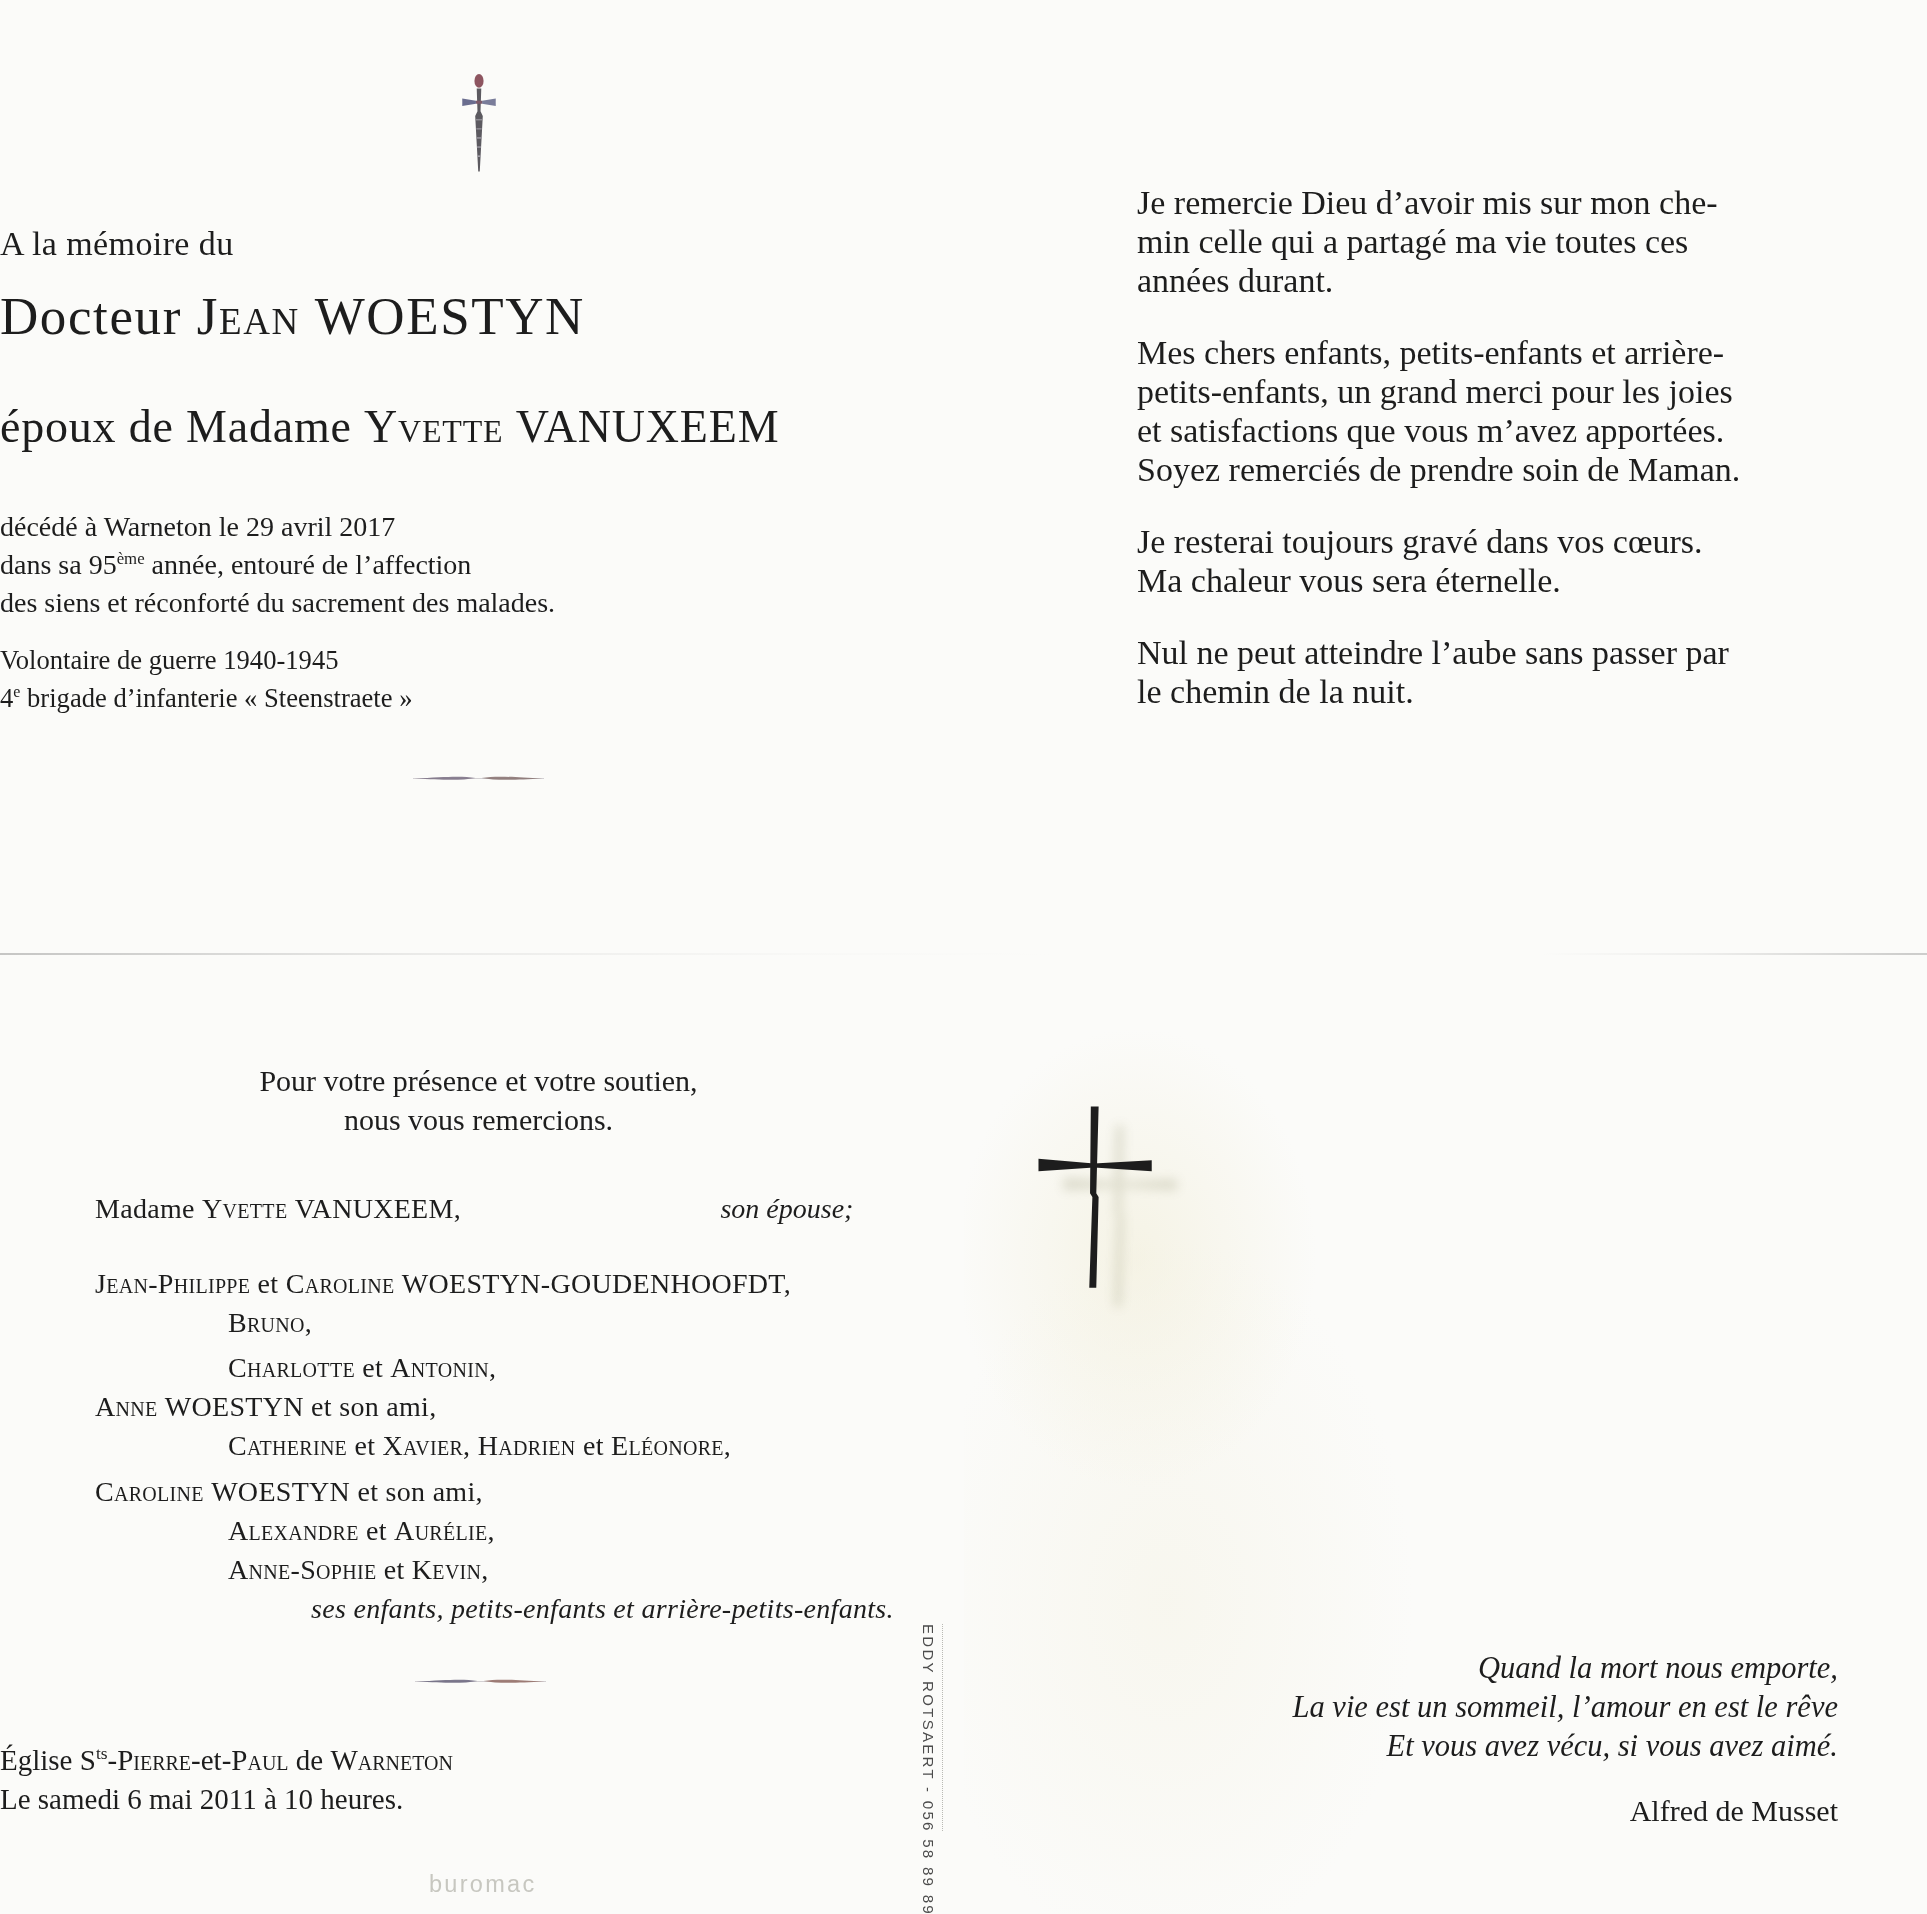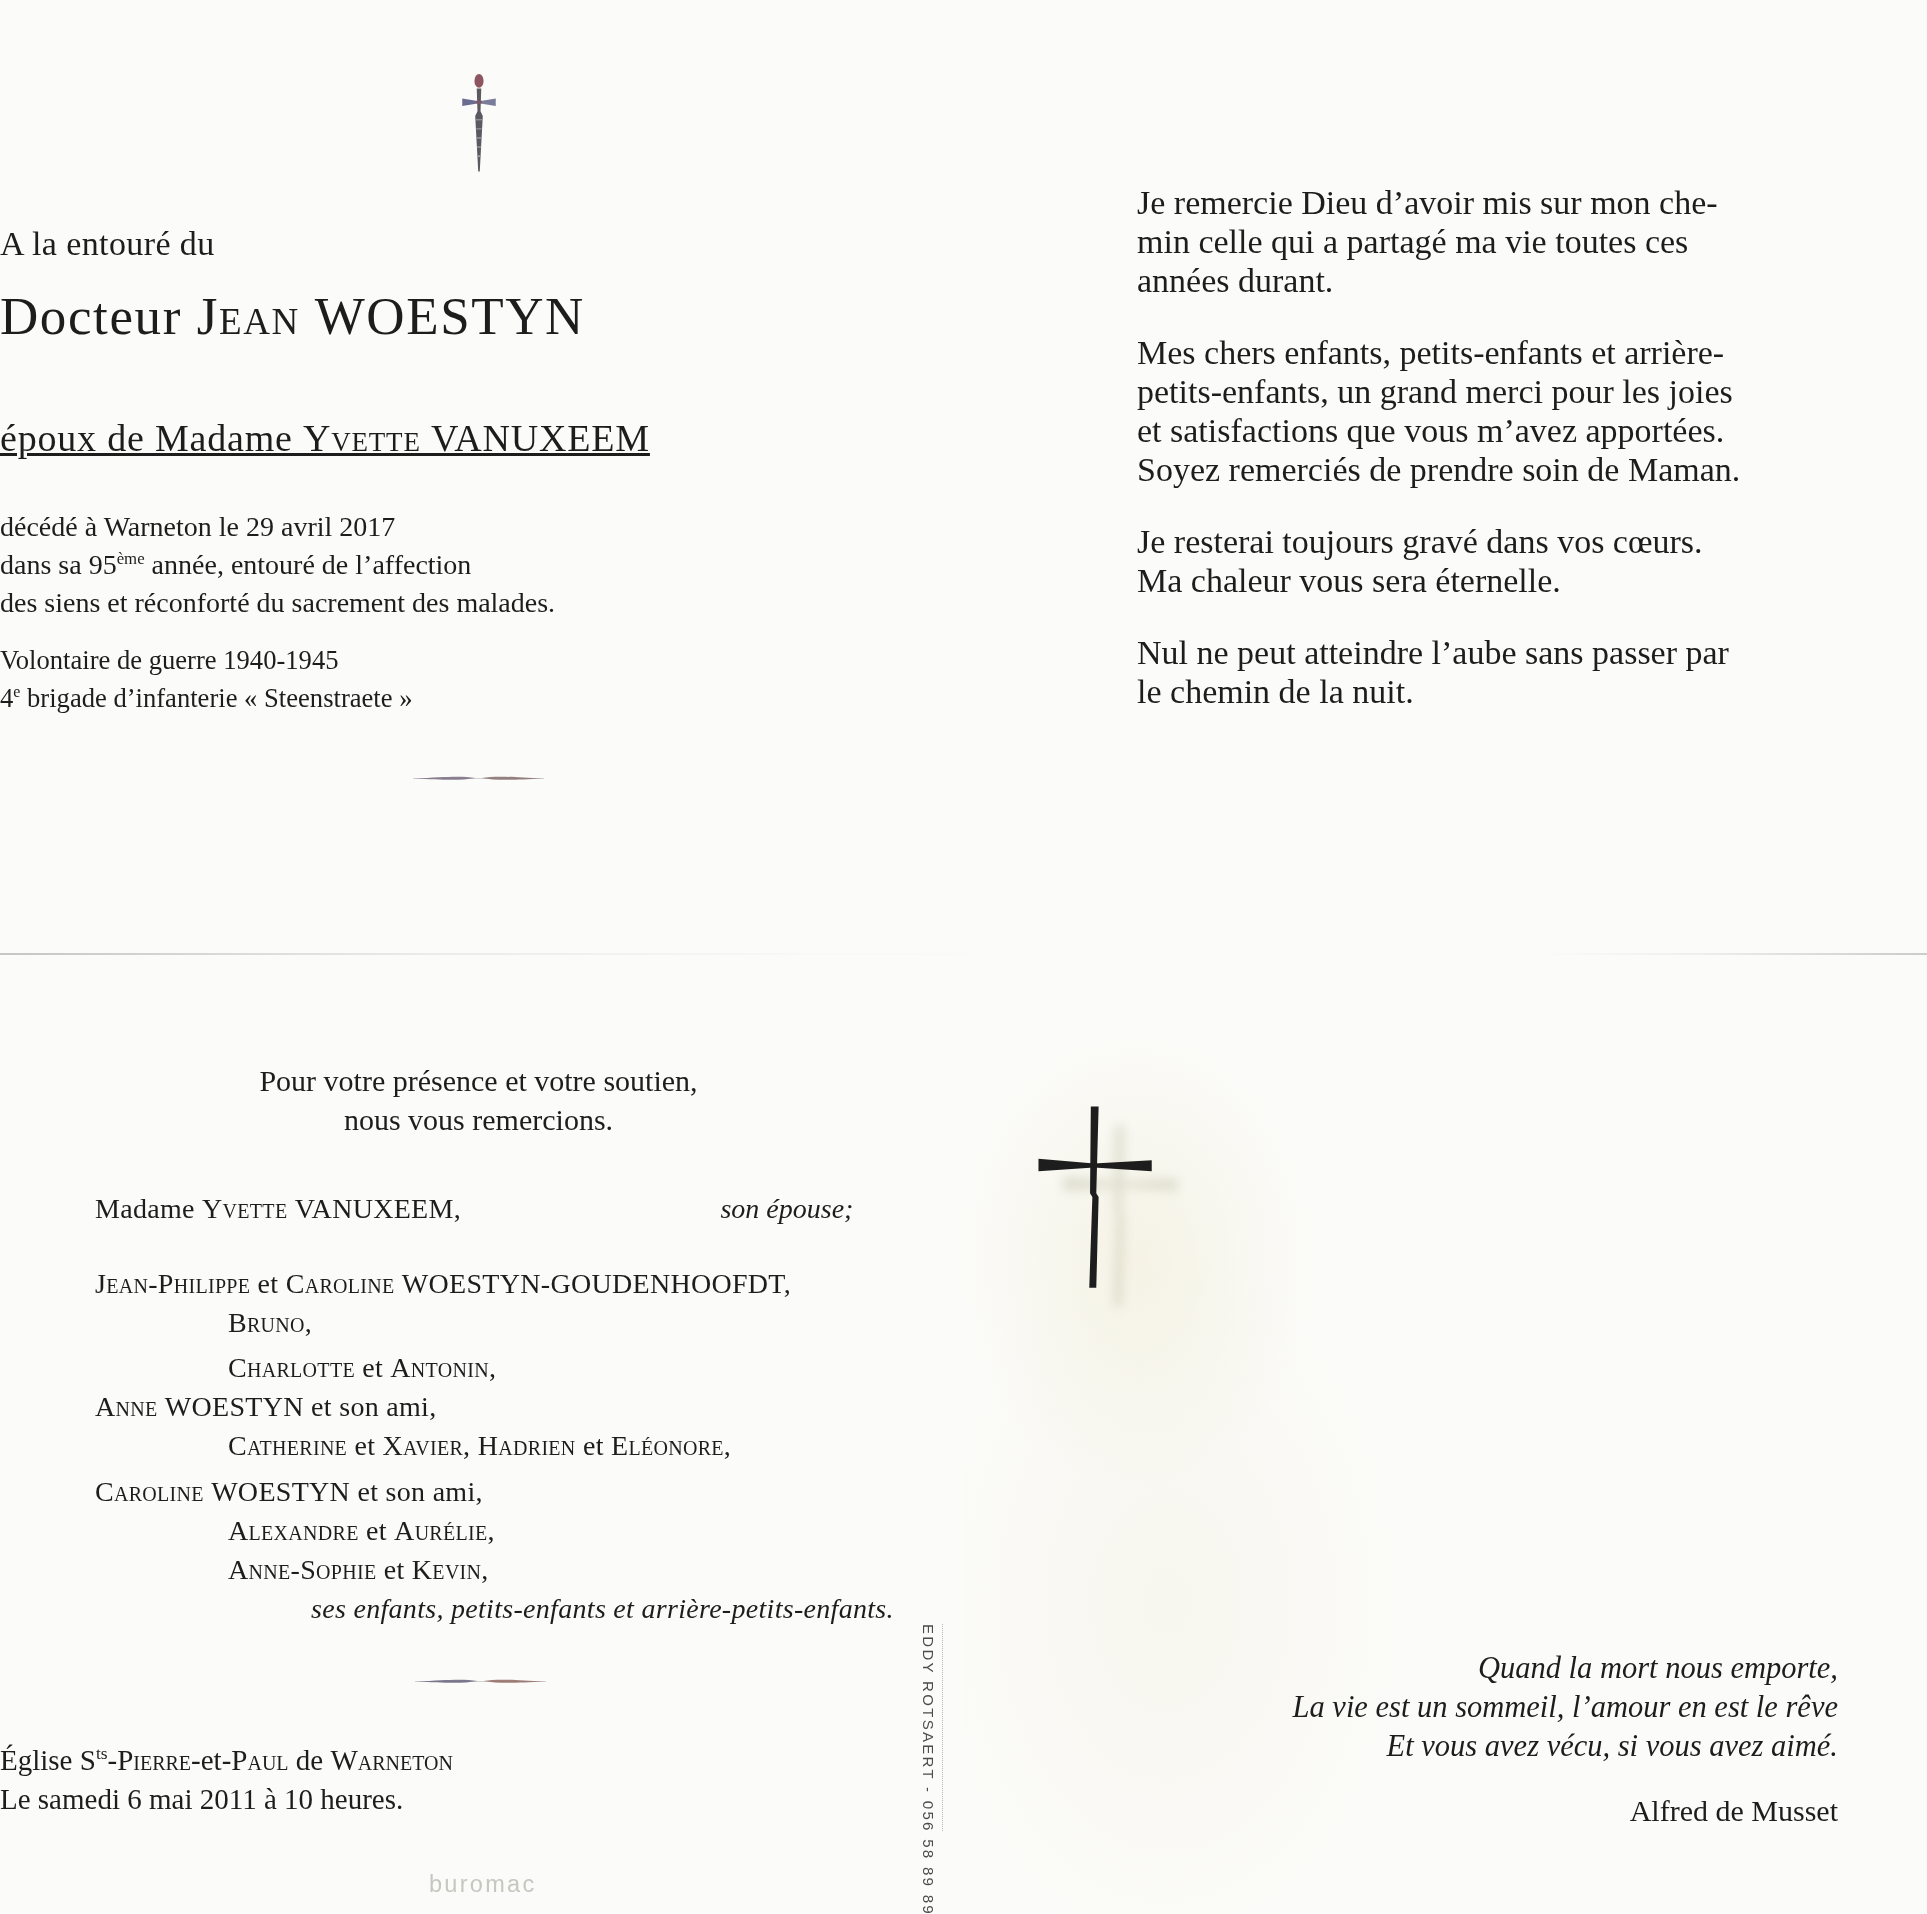--- a/index.html
+++ b/index.html
@@ -15,21 +15,21 @@
       transparent 55%, transparent 80%, rgba(150,150,150,.12) 88%, rgba(120,120,120,.35) 99%);
   }
   .ivory-tint{position:absolute;left:964px;top:961px;width:964px;height:954px;pointer-events:none;
     background:
       radial-gradient(ellipse 258px 329px at 172px 297px, rgba(238,233,205,.45), rgba(238,233,205,0) 70%),
       radial-gradient(ellipse 329px 485px at 203px 641px, rgba(240,236,214,.30), rgba(240,236,214,0) 75%);
   }
   .small-cross{position:absolute;left:460px;top:72px;width:38px;height:103px;}
   .memoriam{position:absolute;left:0;top:225px;width:957px;font-size:34px;letter-spacing:0.4px;}
   .deceased-name{position:absolute;left:0;top:286px;width:957px;font-size:53px;letter-spacing:1.6px;}
-  .spouse-line{position:absolute;left:0;top:416px;width:957px;font-size:38px;letter-spacing:0.8px;text-decoration:underline;}
+  .spouse-line{position:absolute;left:0;top:400px;width:957px;font-size:46px;letter-spacing:0.8px;}
   .death-info{position:absolute;left:0;top:508px;width:957px;font-size:28px;line-height:38px;}
   .war-info{position:absolute;left:0;top:641px;width:957px;font-size:26.6px;line-height:38px;}
   .divider{position:absolute;width:131px;height:11px;}
   .divider-top{left:413px;top:773px;}
   .divider-bottom{left:415px;top:1676px;}
 
   
   .panel-message{position:absolute;left:1125px;top:183px;width:704px;}
   .panel-message p{margin:0 0 33px 12px;font-size:34px;line-height:39px;}
 
@@ -85,21 +85,21 @@
       <path d="M47 33 L47 43 L29 40 L29 36 Z" fill="#7a7d9a"></path>
       <path d="M22 20 L28 20 L27 50 L30 56 L26 129 L24 129 L20 56 L23 50 Z" fill="#5c5a60"></path>
       <rect x="21" y="60" width="8" height="2" fill="#8d8a92"></rect>
       <rect x="21.5" y="72" width="7" height="2" fill="#8d8a92"></rect>
       <rect x="22" y="84" width="6" height="2" fill="#9a96a0"></rect>
       <rect x="22.5" y="96" width="5" height="2" fill="#9a96a0"></rect>
       <rect x="23" y="108" width="4" height="2" fill="#a5a2ab"></rect>
       <rect x="21" y="36" width="8" height="4" fill="#7d5a6a"></rect>
     </svg>
 
-    <div class="memoriam">A la entouré du</div>
+    <div class="memoriam">A la mémoire du</div>
     <div class="deceased-name"><span class="seg-p">Docteur </span><span class="seg-sc">Jean </span><span class="seg-p">WOESTYN</span></div>
     <div class="spouse-line"><span class="seg-p">époux de Madame </span><span class="seg-sc">Yvette </span><span class="seg-p">VANUXEEM</span></div>
     <div class="death-info"><span class="seg-p">décédé à Warneton le 29 avril 2017</span><br><span class="seg-p">dans sa 95</span><span class="seg-sup">ème</span><span class="seg-p"> année, entouré de l’affection</span><br><span class="seg-p">des siens et réconforté du sacrement des malades.</span></div>
     <div class="war-info"><span class="seg-p">Volontaire de guerre 1940-1945</span><br><span class="seg-p">4</span><span class="seg-sup">e</span><span class="seg-p"> brigade d’infanterie « Steenstraete »</span></div>
 
     <svg class="divider divider-top" viewBox="0 0 170 12" aria-hidden="true">
       <rect x="0" y="5.6" width="170" height="1" fill="#9a93a0" opacity=".55"></rect>
       <path d="M2 6 C 40 4.2, 62 2.2, 81 5.4 C 62 8.8, 40 8, 2 6 Z" fill="#7d7286" opacity=".9"></path>
       <path d="M168 6 C 130 4.2, 108 2.2, 89 5.4 C 108 8.8, 130 8, 168 6 Z" fill="#8a7473" opacity=".9"></path>
     </svg>

